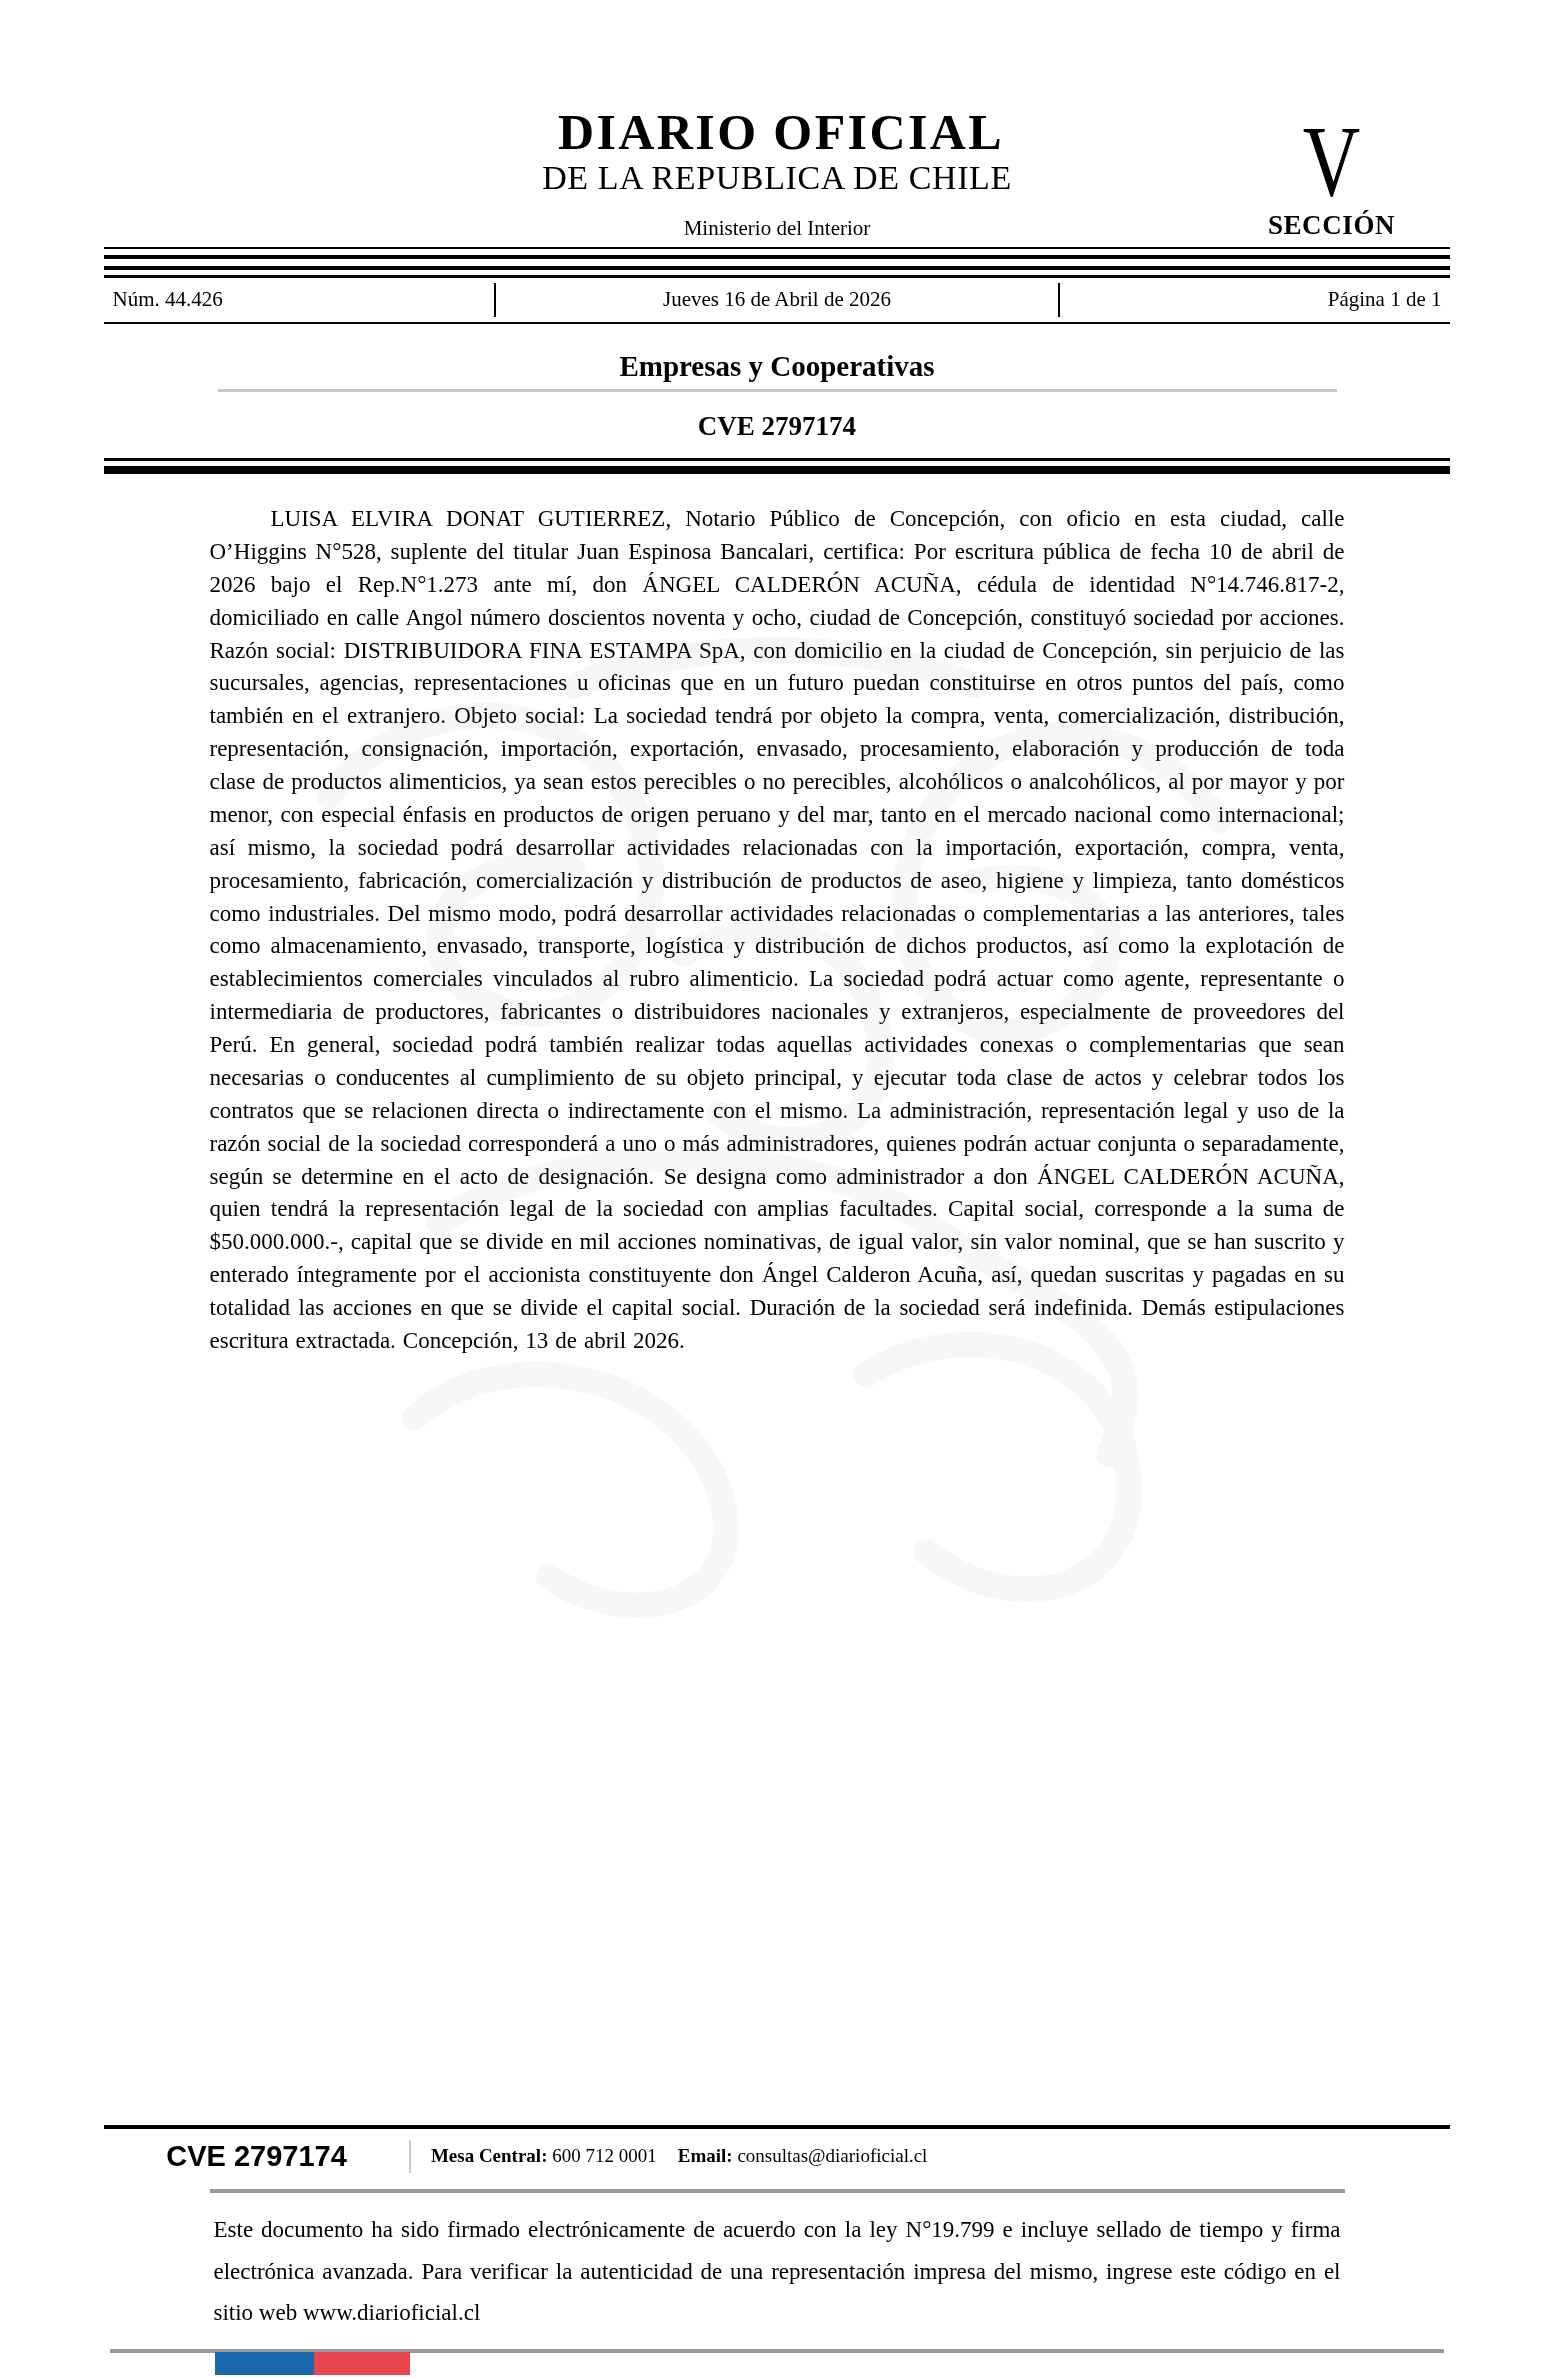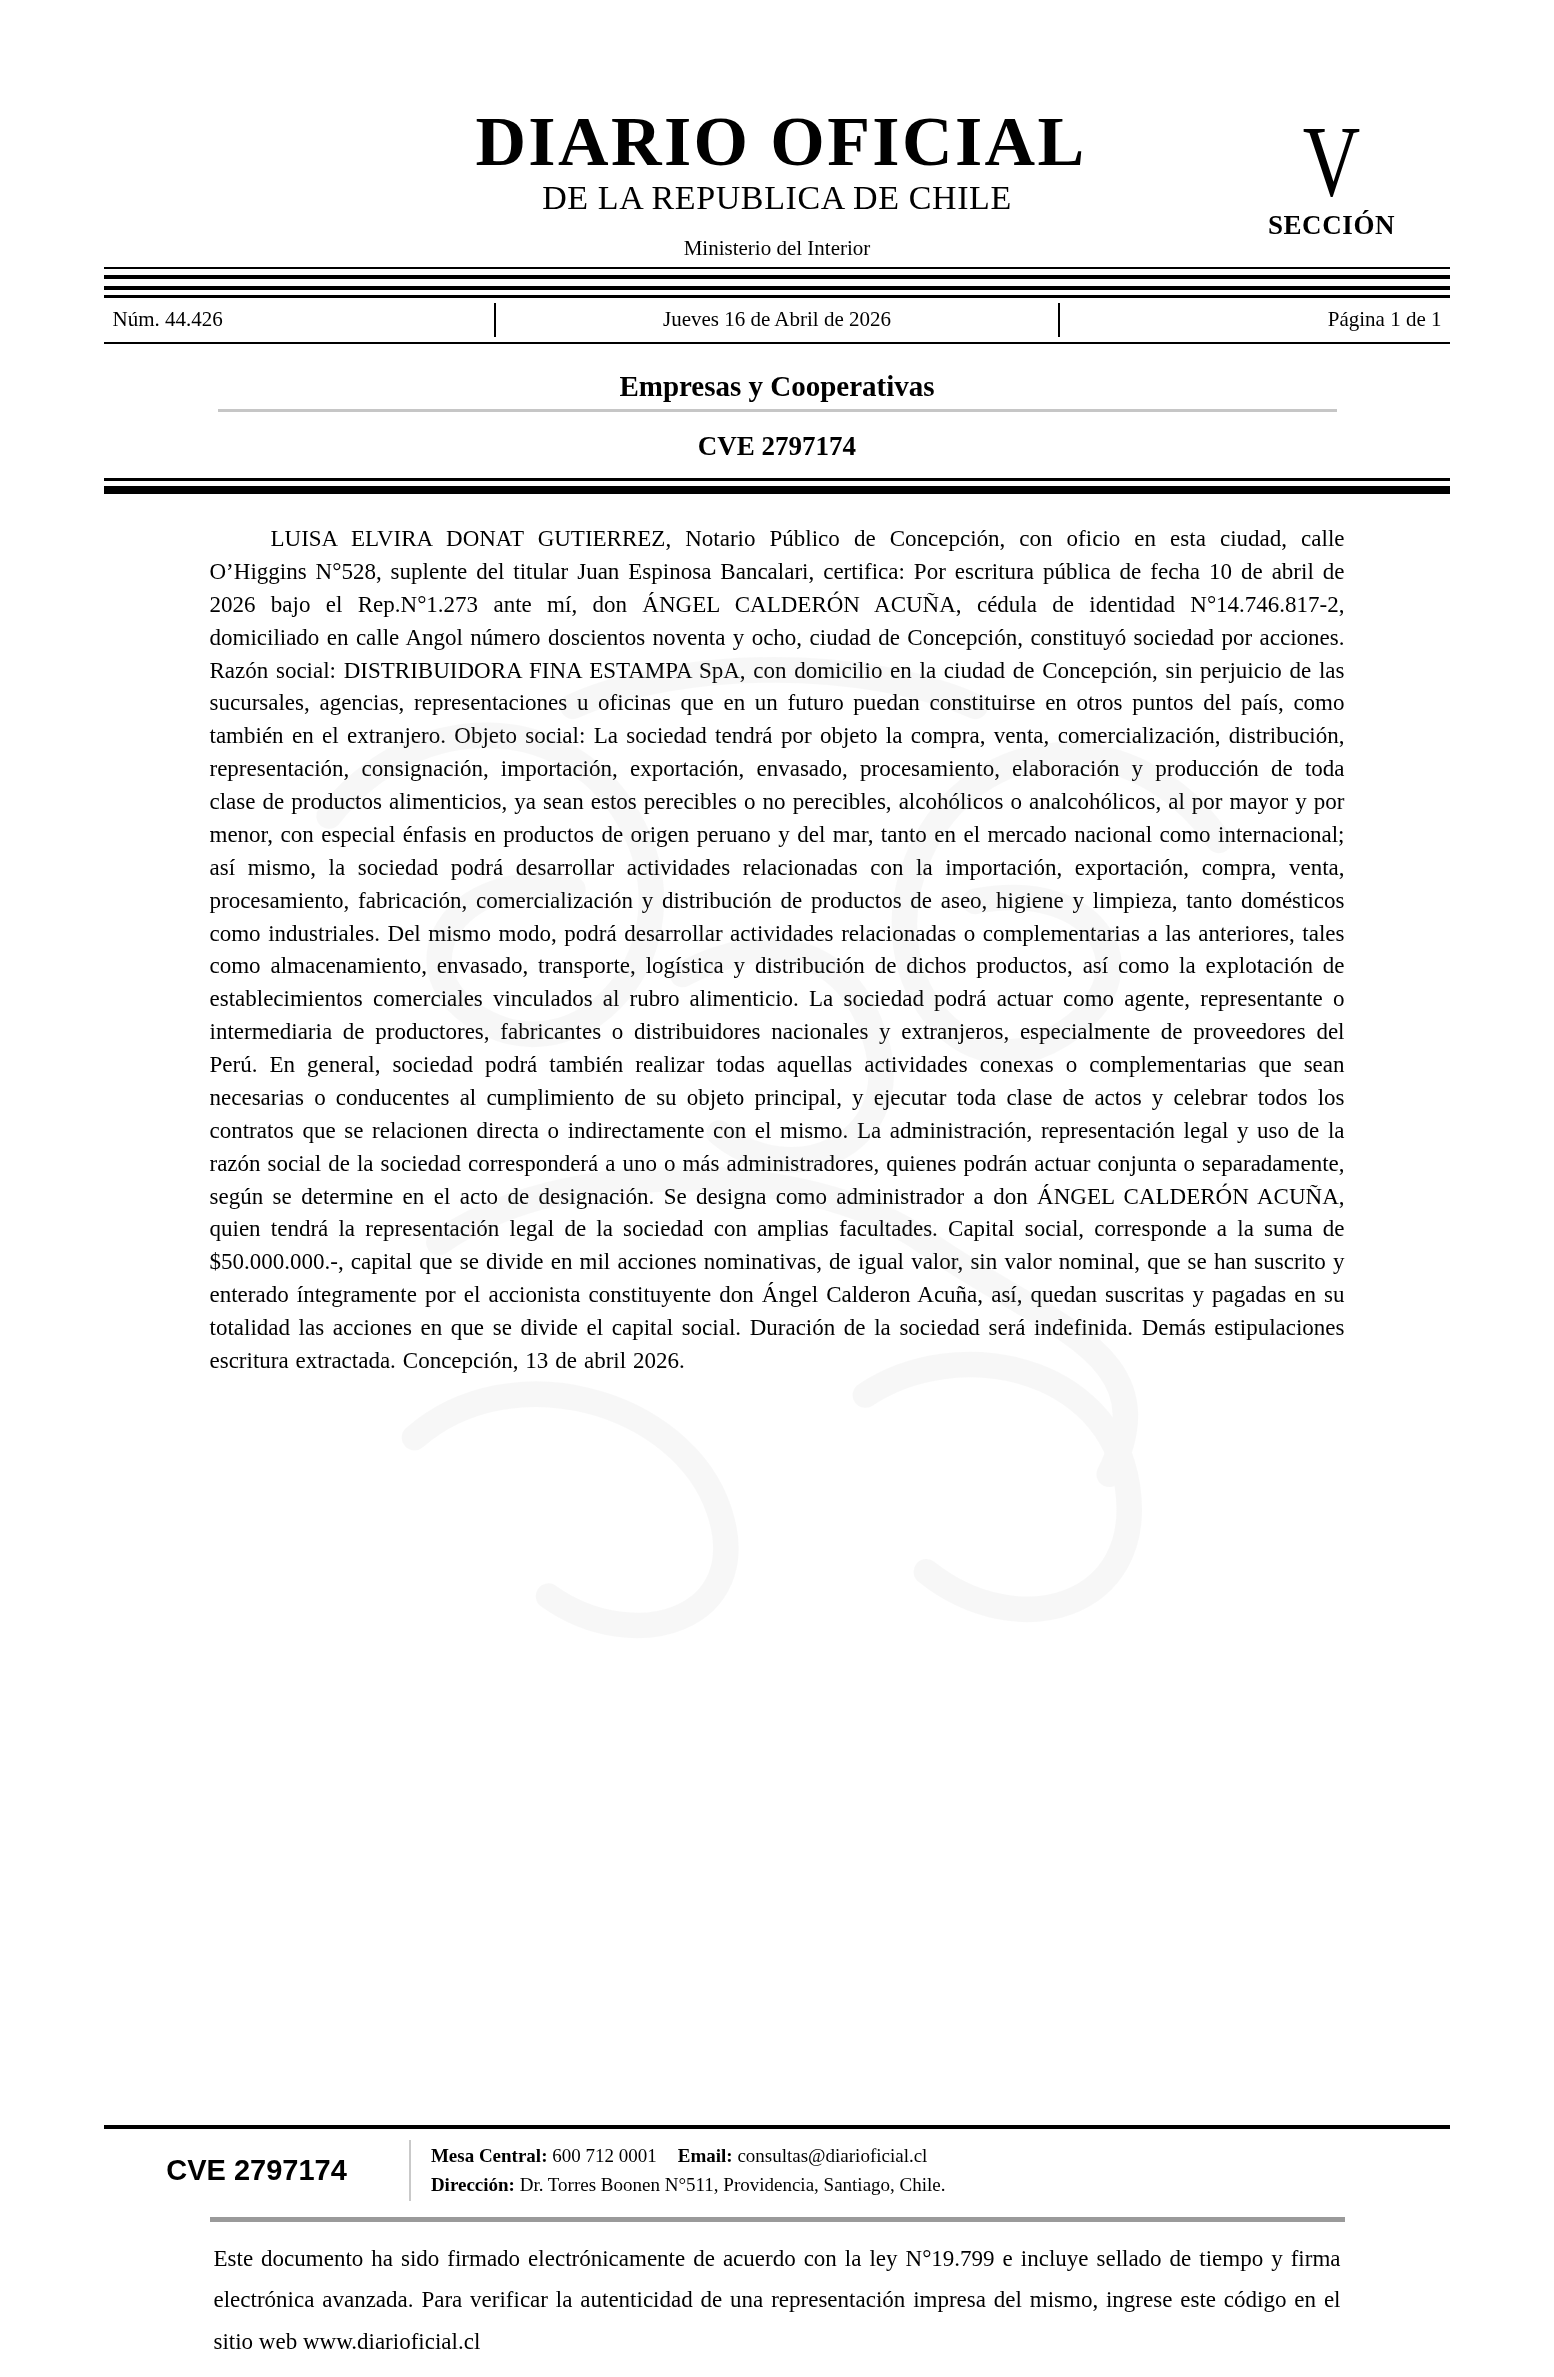--- a/index.html
+++ b/index.html
@@ -3,21 +3,21 @@
 <meta charset="utf-8">
 <style>
   * { margin:0; padding:0; box-sizing:border-box; }
   html,body { background:#ffffff; }
   .page {
     position:relative; width:1554px; height:2377px; background:#fff;
     font-family:"Liberation Serif","DejaVu Serif",serif; color:#000; overflow:hidden;
   }
   
   .masthead { position:relative; padding-top:107px; text-align:center; }
-  .mast-title { font-size:70px; font-weight:bold; line-height:1.0; letter-spacing:2.4px;margin-left:8px; }
+  .mast-title { font-size:50px; font-weight:bold; line-height:1.0; letter-spacing:2.4px;margin-left:8px; }
   .mast-sub   { font-size:34px;  margin-top:2px; letter-spacing:0.6px; }
   .mast-min   { font-size:21px;  margin-top:19px; }
   .section-block { position:absolute; top:115px; right:131px; text-align:center; width:183px; }
   .section-v { font-size:102px; line-height:.92; transform:scaleX(.78); transform-origin:center; }
   .section-word { font-size:27px; font-weight:bold; margin-top:1.2px; letter-spacing:0.6px; }
   
   .rl { margin-left:104px; margin-right:104px; background:#000; }
   .h4 { height:2.4px; } .h6 { height:3.7px; } .h3 { height:1.8px; } .h14 { height:8.5px; }
   .gap9 { height:5.5px; }
   .pair1 { margin-top:6.1px; }
@@ -127,21 +127,20 @@
   </div>
 
   <footer class="footer">
     <div class="f-topline"></div>
     <div class="f-row">
       <div class="f-cve">CVE 2797174</div>
       <div class="f-div"></div>
       <div class="f-div"></div>
       <div class="f-col f-col2">
         <div><b>Mesa Central:</b> <span>600 712 0001</span><span class="f-gap"></span><b>Email:</b> <span>consultas@diarioficial.cl</span></div>
-        <div><b>Dirección:</b> <span>Dr. Torres Boonen N°511, Providencia, Santiago, Chile.</span></div>
       </div>
     </div>
     <div class="f-grayline"></div>
     <p class="f-disclaimer">Este documento ha sido firmado electrónicamente de acuerdo con la ley N°19.799 e incluye sellado de tiempo y firma electrónica avanzada. Para verificar la autenticidad de una representación impresa del mismo, ingrese este código en el sitio web www.diarioficial.cl</p>
     <div class="f-bottomline"></div>
     <div class="flag">
       <div class="flag-blue" style="background: rgb(27, 103, 174);"></div>
       <div class="flag-red" style="background: rgb(233, 69, 79);"></div>
     </div>
   </footer>

